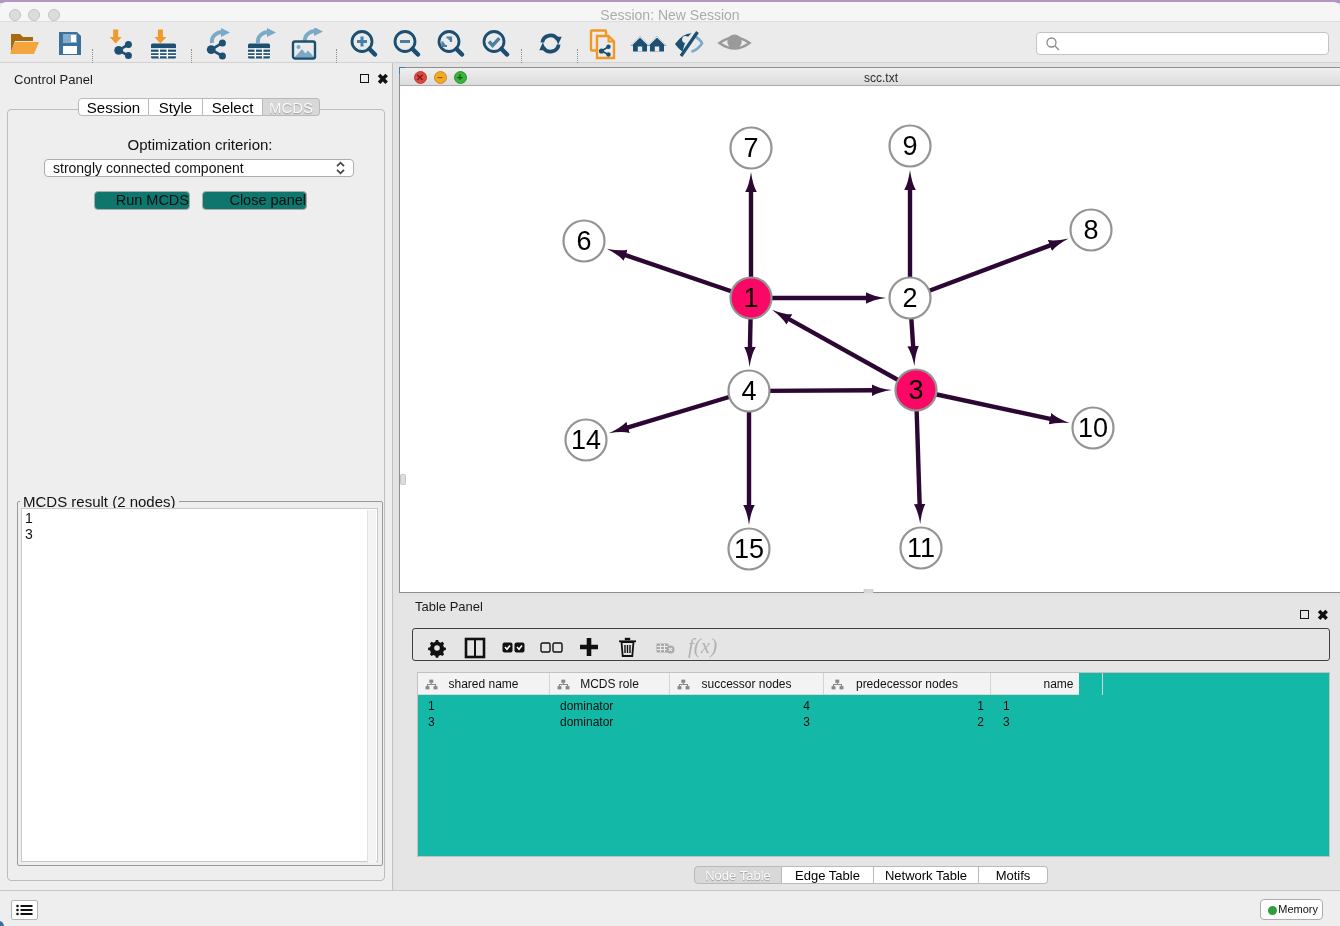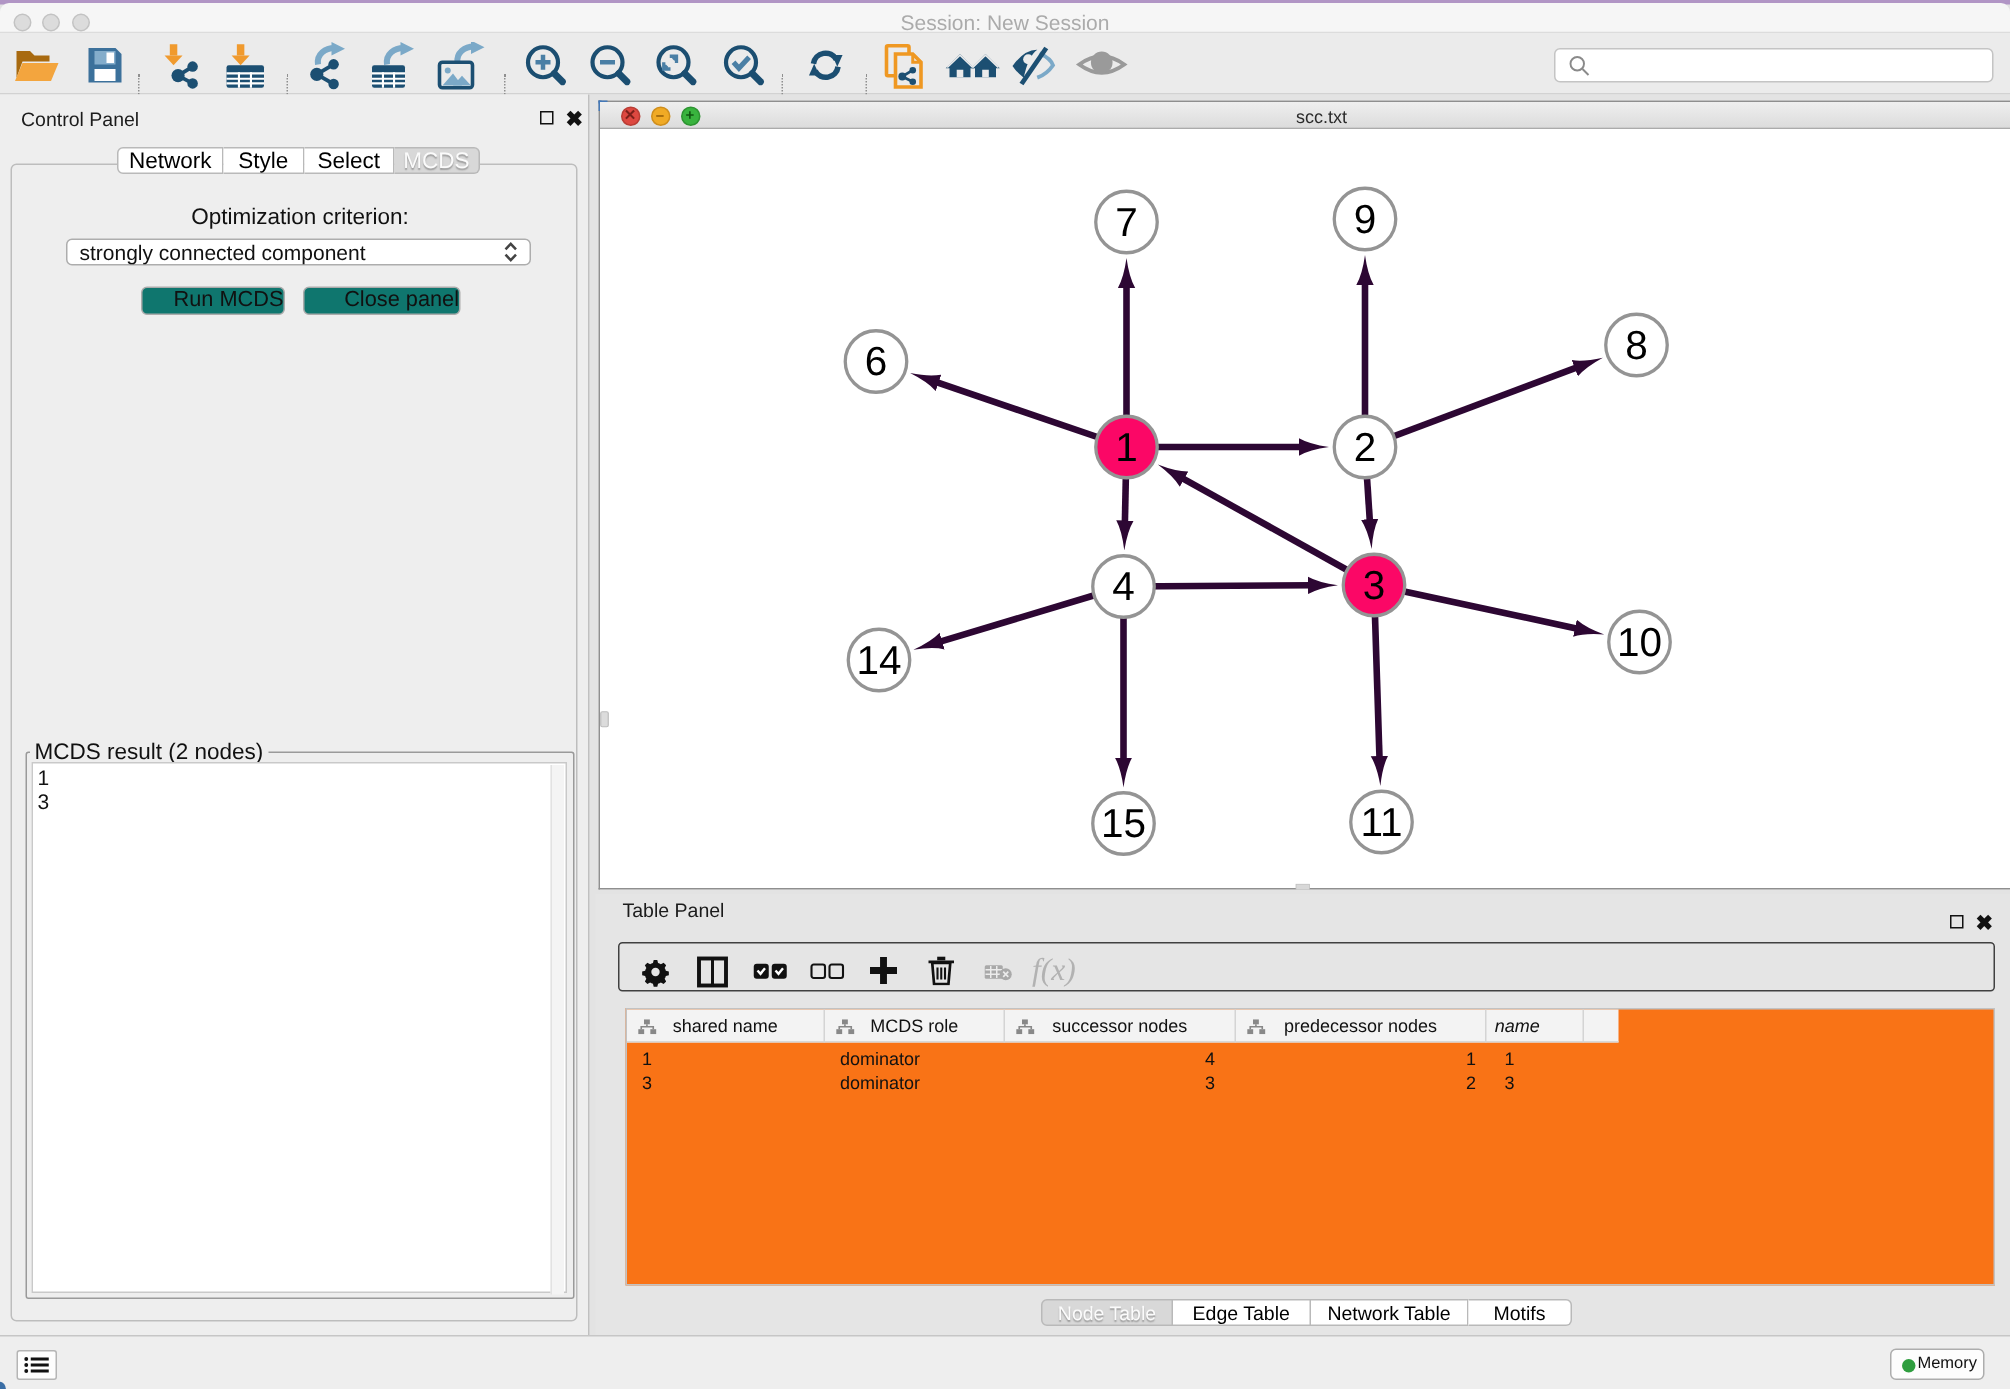--- a/index.html
+++ b/index.html
@@ -33,21 +33,21 @@
 #res-scroll { position:absolute; right:1px; top:1px; width:9px; height:353px; background:#f4f4f4; border-left:1px solid #e2e2e2; }
 
 #netwin { position:absolute; left:399px; top:4px; width:941px; height:526px; background:#fff; border:1px solid #8f8f8f; border-right:none; }
 #net-titlebar { position:absolute; left:0; top:0; width:100%; height:18px; background:linear-gradient(#efefef,#dcdcdc); border-bottom:1px solid #ababab; }
 #net-title { position:absolute; width:100%; padding-left:22px; text-align:center; top:3px; font-size:12px; font-weight:normal; color:#2b2b2b; }
 .mac { position:absolute; top:2.5px; width:13px; height:13px; border-radius:50%; font-size:10px; font-weight:bold; line-height:12.5px; text-align:center; }
 
 #tp { position:absolute; left:397px; top:533px; width:943px; height:294px; background:#e5e5e5; }
 #tp-title { position:absolute; left:18px; top:3px; font-size:13px; color:#1c1c1c; }
 #ttoolbar { position:absolute; left:15px; top:32px; width:918px; height:33px; border:1px solid #404040; border-radius:3px; }
-#ttable { position:absolute; left:20px; top:76px; width:913px; height:185px; background:#f97316; border:1px solid #c2c2c2; }
+#ttable { position:absolute; left:20px; top:76px; width:913px; height:185px; background:#14b8a6; border:1px solid #c2c2c2; }
 .th { position:absolute; top:0; height:22px; border-right:1px solid #d4d4d4; font-size:12px; color:#111; text-align:center; line-height:22px; }
 #thead { position:absolute; left:0; top:0; width:661px; height:22px; background:#f3f3f3; border-bottom:1px solid #d8d8d8; }
 .treeico { position:absolute; left:7px; top:6px; width:13px; height:11px; }
 .td { position:absolute; font-size:12px; color:#111; height:16px; line-height:16px; }
 #tabs2 { position:absolute; left:297px; top:270px; }
 
 #statusbar { left:0; top:890px; width:1340px; height:36px; background:#eeeeee; border-top:1px solid #c6c6c6; }
 #listbtn { position:absolute; left:11px; top:9px; width:27px; height:20px; background:#fdfdfd; border:1px solid #b5b5b5; border-radius:2px; }
 #membtn { position:absolute; left:1260px; top:8px; width:63px; height:21px; background:#fdfdfd; border:1px solid #adadad; border-radius:4px; font-size:11px; line-height:19px; text-align:right; padding-right:4px; color:#111; }
 #memdot { position:absolute; left:7px; top:5.5px; width:9px; height:9px; border-radius:50%; background:#2f9e3f; }
@@ -209,21 +209,21 @@
         <line x1="10" y1="10" x2="14" y2="14" stroke="#8a8a8a" stroke-width="1.3"></line>
       </svg>
     </div>
 </div>
 <div id="main" class="abs">
   <div id="cp">
     <div id="cp-title">Control Panel</div>
     <div class="float-ico" style="left:360px;"></div>
     <div class="close-x" style="left:377px;">✖</div>
     <div class="tabs" style="left:78px; top:35px; font-size:15px;">
-      <div class="tab first" style="width:71px;">Network</div>
+      <div class="tab first" style="width:71px;">Session</div>
       <div class="tab" style="width:54px;">Style</div>
       <div class="tab" style="width:60px;">Select</div>
       <div class="tab sel last" style="width:57px;">MCDS</div>
     </div>
     <div id="cp-pane">
       <div id="opt-label">Optimization criterion:</div>
       <div id="combo">strongly connected component
         <svg width="11" height="14" style="position:absolute;right:7px;top:1px" viewBox="0 0 11 14">
             <path d="M2 5.2 L5.5 1.6 L9 5.2" fill="none" stroke="#444" stroke-width="1.7"></path>
             <path d="M2 8.8 L5.5 12.4 L9 8.8" fill="none" stroke="#444" stroke-width="1.7"></path>
@@ -365,21 +365,21 @@
               <rect x="0.5" y="6.5" width="3.6" height="3" fill="#888"></rect>
               <rect x="7.9" y="6.5" width="3.6" height="3" fill="#888"></rect>
               <path d="M5.8,3.5 v1.5 M2.3,6.5 v-1.5 h7.4 v1.5" fill="none" stroke="#888" stroke-width="1"></path>
             </svg>successor nodes</div>
         <div class="th" style="left:406px; width:167px;"><svg class="treeico" viewBox="0 0 12 10">
               <rect x="4" y="0.5" width="3.6" height="3" fill="#888"></rect>
               <rect x="0.5" y="6.5" width="3.6" height="3" fill="#888"></rect>
               <rect x="7.9" y="6.5" width="3.6" height="3" fill="#888"></rect>
               <path d="M5.8,3.5 v1.5 M2.3,6.5 v-1.5 h7.4 v1.5" fill="none" stroke="#888" stroke-width="1"></path>
             </svg>predecessor nodes</div>
-        <div class="th" style="left:550px; width:88px;font-style:italic;">name</div>
+        <div class="th" style="left:597px; width:88px;">name</div>
       </div>
       <div class="td" style="left:10px; top:25px;">1</div>
       <div class="td" style="left:142px; top:25px;">dominator</div>
       <div class="td" style="left:252px; top:25px; width:140px; text-align:right;">4</div>
       <div class="td" style="left:406px; top:25px; width:160px; text-align:right;">1</div>
       <div class="td" style="left:585px; top:25px;">1</div>
       <div class="td" style="left:10px; top:41px;">3</div>
       <div class="td" style="left:142px; top:41px;">dominator</div>
       <div class="td" style="left:252px; top:41px; width:140px; text-align:right;">3</div>
       <div class="td" style="left:406px; top:41px; width:160px; text-align:right;">2</div>

